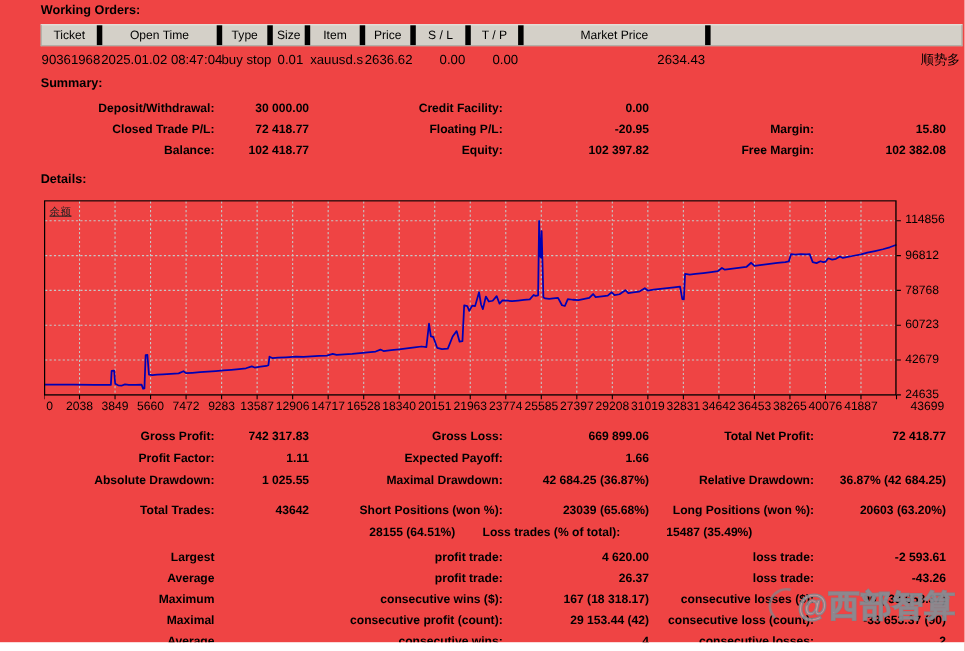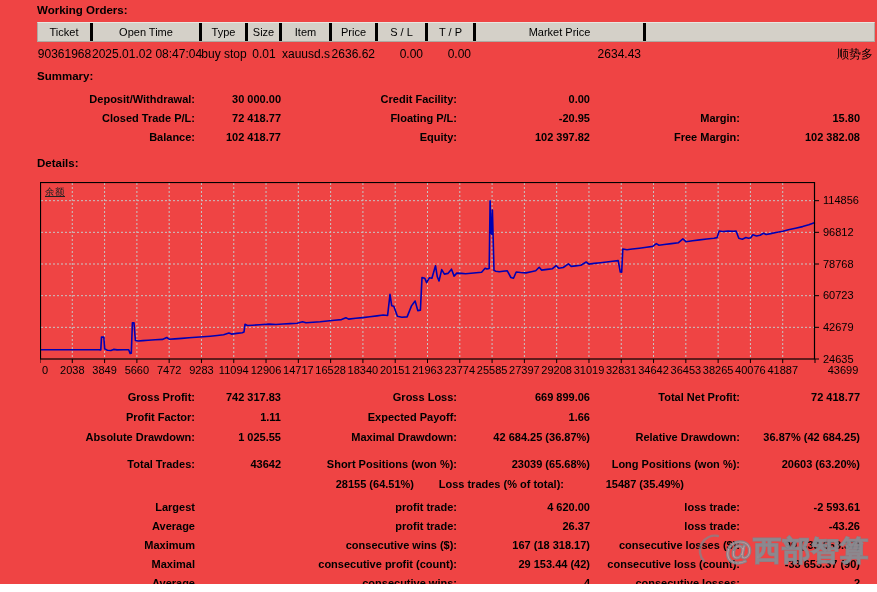--- a/index.html
+++ b/index.html
@@ -7,21 +7,21 @@
         font-family:"Liberation Sans","DejaVu Sans",sans-serif;color:#000;}
   .section-title{position:absolute;left:37px;font-weight:700;font-size:11.5px;white-space:nowrap;}
   #wo-title{top:4px;}
   #summary-title{top:70px;}
   #details-title{top:157px;}
 
   
   .wo-table{position:absolute;left:37px;top:22px;width:838px;}
   .wo-header{display:flex;height:20px;background:#d4d0c8;border:1px solid #aeaaa2;
              border-top-color:#e8e6e1;box-sizing:border-box;align-items:center;font-size:11px;}
-  .wo-hcell{text-align:center;border-right:3px solid #000000;box-sizing:border-box;height:100%;
+  .wo-hcell{text-align:center;border-right:5px solid #000000;box-sizing:border-box;height:100%;
             display:flex;align-items:center;justify-content:center;white-space:nowrap;}
   .wo-hcell:last-child{border-right:none;}
   .wo-row{display:flex;height:18px;margin-top:3px;font-size:12px;align-items:center;}
   .wo-cell{white-space:nowrap;box-sizing:border-box;}
   .c0{width:55px;} .c1{width:109px;} .c2{width:46px;} .c3{width:34px;} .c4{width:50px;}
   .c5{width:46px;} .c6{width:50px;} .c7{width:48px;} .c8{width:170px;} .c9{flex:1;}
   .a-c{text-align:center;} .a-r{text-align:right;padding-right:4px;}
   .a-rr{text-align:right;padding-right:2px;}
 
   
@@ -185,21 +185,21 @@
         <div class="ylab" style="top: 138.836px;">42679</div>
         <div class="ylab" style="top: 170.5px;">24635</div>
       </div>
     <div id="xlabels">
         <div class="xlab" style="left: 5px;">0</div>
         <div class="xlab" style="left: 32.2917px;">2038</div>
         <div class="xlab" style="left: 64.5833px;">3849</div>
         <div class="xlab" style="left: 96.875px;">5660</div>
         <div class="xlab" style="left: 129.167px;">7472</div>
         <div class="xlab" style="left: 161.458px;">9283</div>
-        <div class="xlab" style="left: 193.75px;">11094</div>
+        <div class="xlab" style="left: 193.75px;">13587</div>
         <div class="xlab" style="left: 226.042px;">12906</div>
         <div class="xlab" style="left: 258.333px;">14717</div>
         <div class="xlab" style="left: 290.625px;">16528</div>
         <div class="xlab" style="left: 322.917px;">18340</div>
         <div class="xlab" style="left: 355.208px;">20151</div>
         <div class="xlab" style="left: 387.5px;">21963</div>
         <div class="xlab" style="left: 419.792px;">23774</div>
         <div class="xlab" style="left: 452.083px;">25585</div>
         <div class="xlab" style="left: 484.375px;">27397</div>
         <div class="xlab" style="left: 516.667px;">29208</div>

